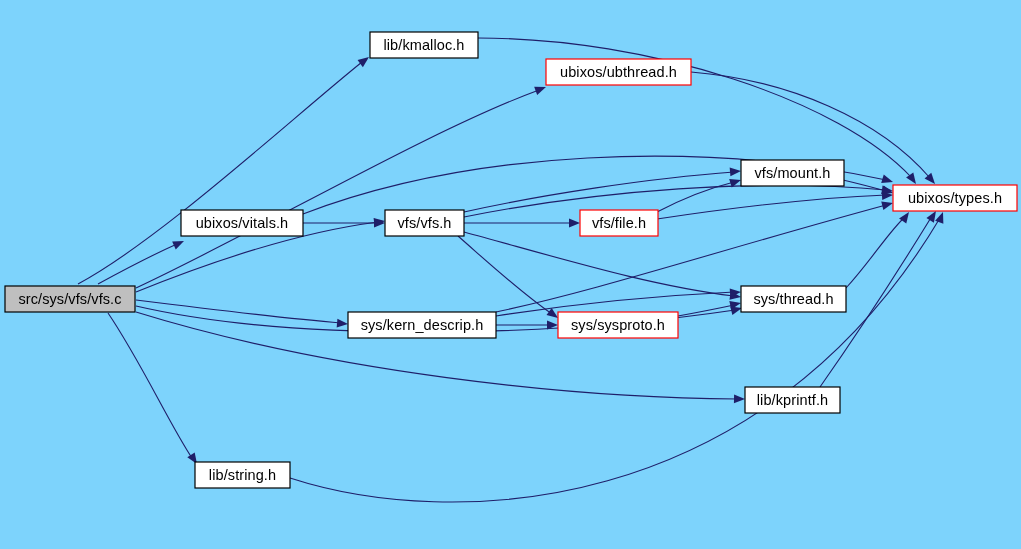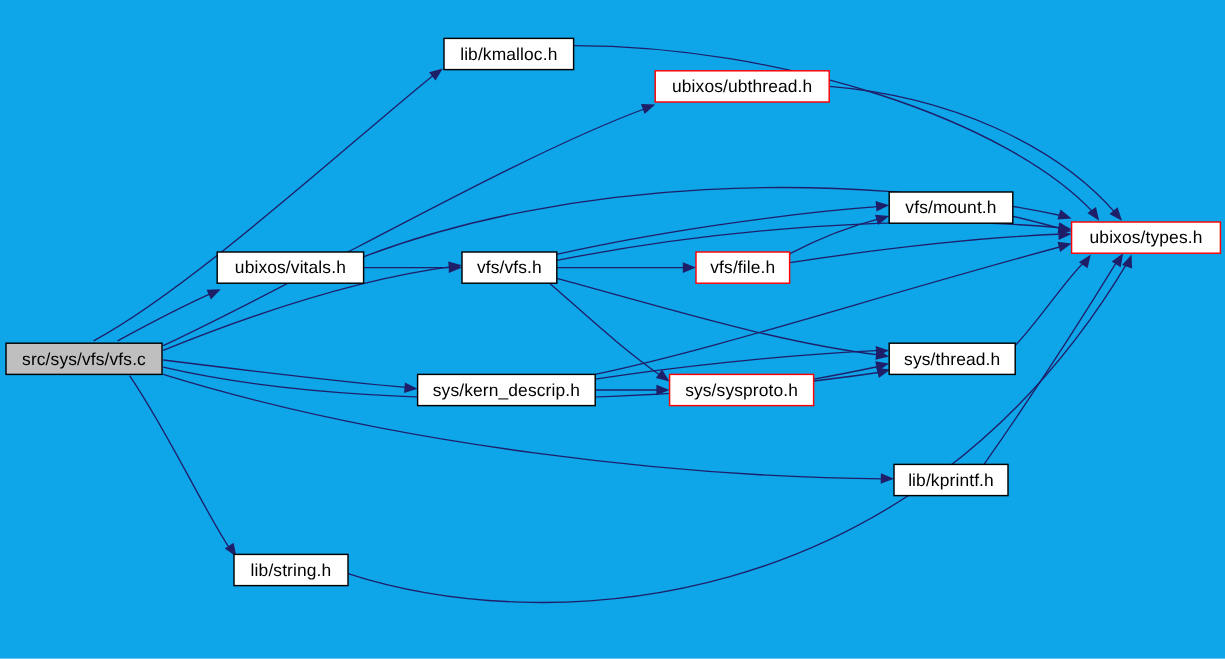--- a/index.html
+++ b/index.html
@@ -4,21 +4,21 @@
 <style>
   html, body {
     margin: 0;
     padding: 0;
     background: #ffffff;
   }
   #graph-root {
     position: relative;
     width: 1021px;
     height: 549px;
-    background: #0ea5e9;
+    background: #7dd3fc;
     font-family: "Liberation Sans", sans-serif;
     overflow: hidden;
   }
   svg#dep-graph {
     display: block;
     width: 1021px;
     height: 549px;
   }
   .node-box {
     fill: #ffffff;

